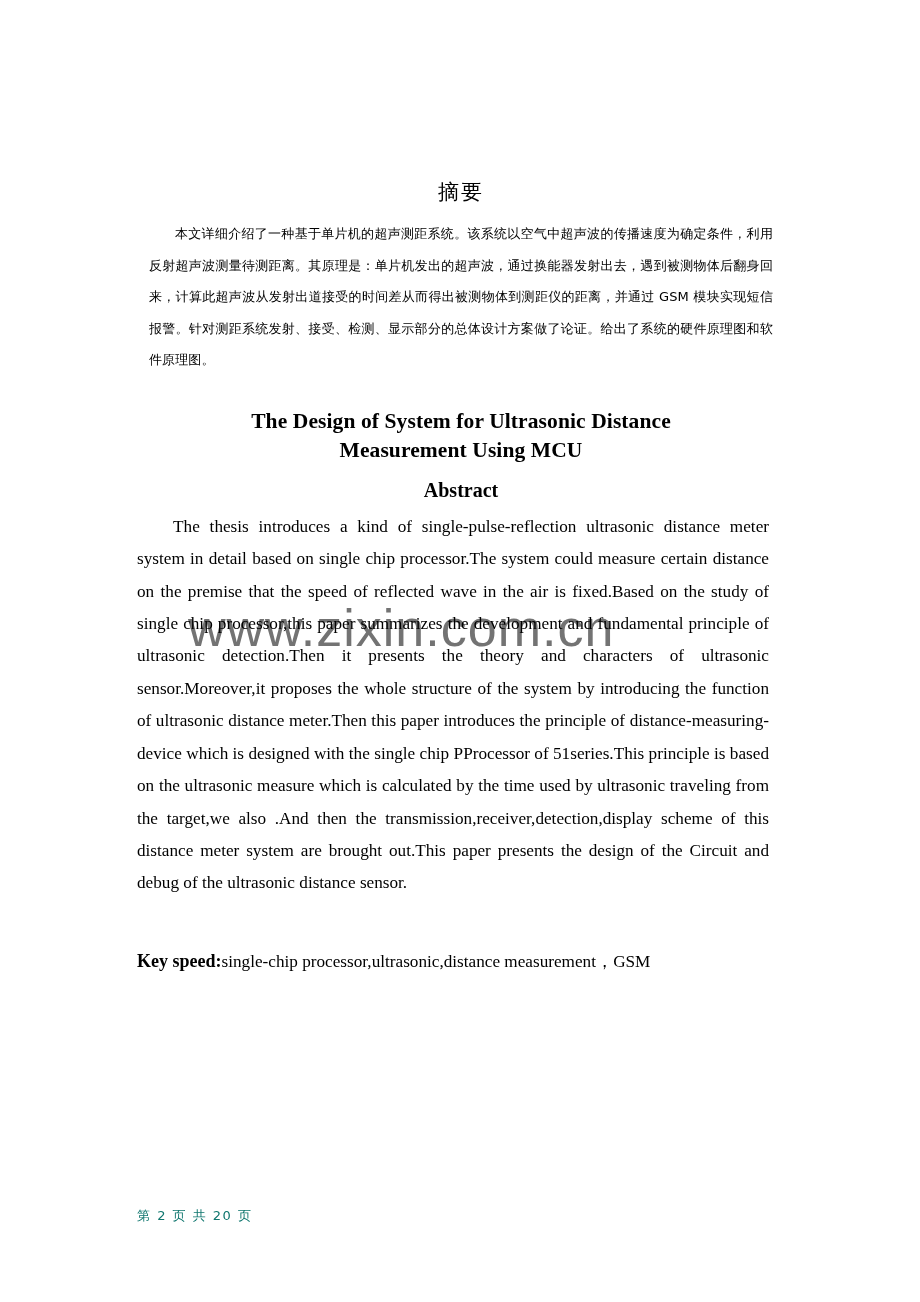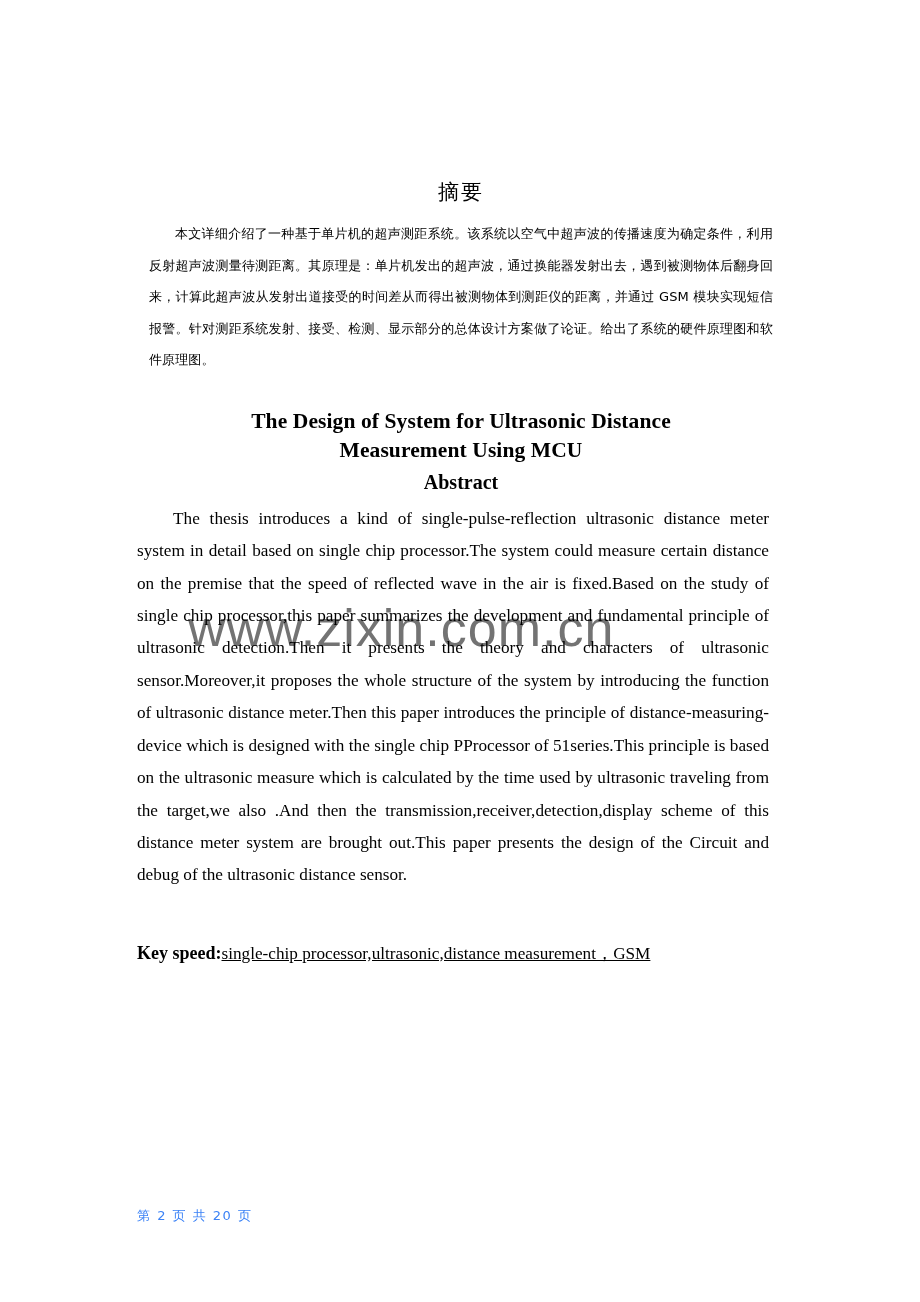--- a/index.html
+++ b/index.html
@@ -83,21 +83,21 @@
     font-weight: bold;
     font-size: 21.5px;
     line-height: 29px;
     letter-spacing: 0.1px;
   }
   .en-abstract-label {
     font-family: "Liberation Serif", "DejaVu Serif", serif;
     font-weight: bold;
     font-size: 20px;
     line-height: 31px;
-    margin-top: 2px;
+    margin-top: 10px;
   }
 
   
   .en-body {
     margin: 5px 16px 0 0;
     font-family: "Liberation Serif", "DejaVu Serif", serif;
     font-size: 17.2px;
     line-height: 32.4px;
     text-align: justify;
     text-indent: 2.1em;
@@ -107,34 +107,34 @@
   .keywords {
     margin-top: 47px;
     font-family: "Liberation Serif", "DejaVu Serif", serif;
     font-size: 17.2px;
     line-height: 28px;
   }
   .keywords-label {
     font-weight: bold;
     font-size: 18px;
   }
-  .keywords-value { font-weight: normal; text-decoration: underline; }
+  .keywords-value { font-weight: normal; }
 
   
   .footer {
     position: absolute;
     left: 137px;
     top: 1206px;
     width: 648px;
     z-index: 2;
   }
   .footer-text {
     font-family: "DejaVu Sans", "Liberation Sans", sans-serif;
     font-size: 13px;
-    color: #3b82f6;
+    color: #0f766e;
     letter-spacing: 1.5px;
     white-space: nowrap;
   }
 </style>
 </head>
 <body>
 
 <div class="page">
 
   <div class="watermark">www.zixin.com.cn</div>

